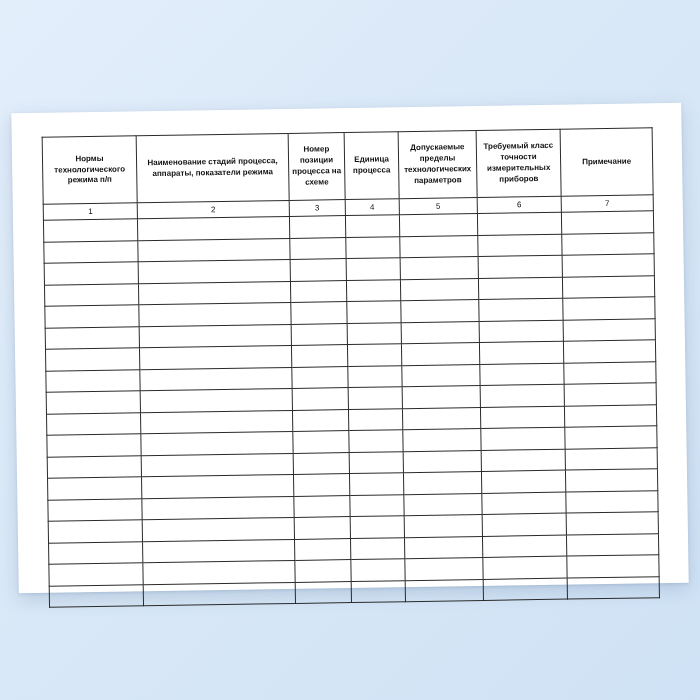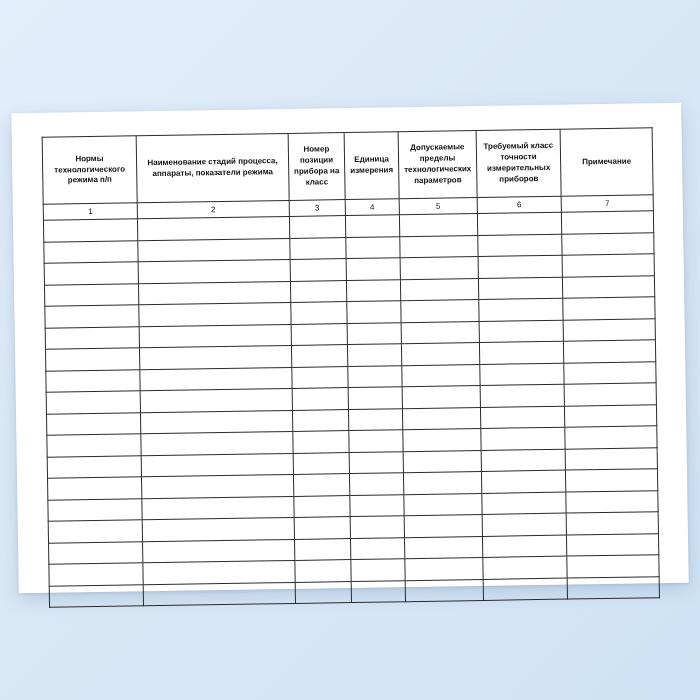--- a/index.html
+++ b/index.html
@@ -99,24 +99,24 @@
         </colgroup>
         <thead>
           <tr>
             <th class="hdr">
                 <span class="hdr-text">Нормы технологического режима п/п</span>
               </th>
             <th class="hdr">
                 <span class="hdr-text">Наименование стадий процесса, аппараты, показатели режима</span>
               </th>
             <th class="hdr">
-                <span class="hdr-text">Номер позиции прибора на класс</span>
-              </th>
-            <th class="hdr">
-                <span class="hdr-text">Единица измерения</span>
+                <span class="hdr-text">Номер позиции процесса на схеме</span>
+              </th>
+            <th class="hdr">
+                <span class="hdr-text">Единица процесса</span>
               </th>
             <th class="hdr">
                 <span class="hdr-text">Допускаемые пределы технологических параметров</span>
               </th>
             <th class="hdr">
                 <span class="hdr-text">Требуемый класс точности измерительных приборов</span>
               </th>
             <th class="hdr">
                 <span class="hdr-text">Примечание</span>
               </th>

